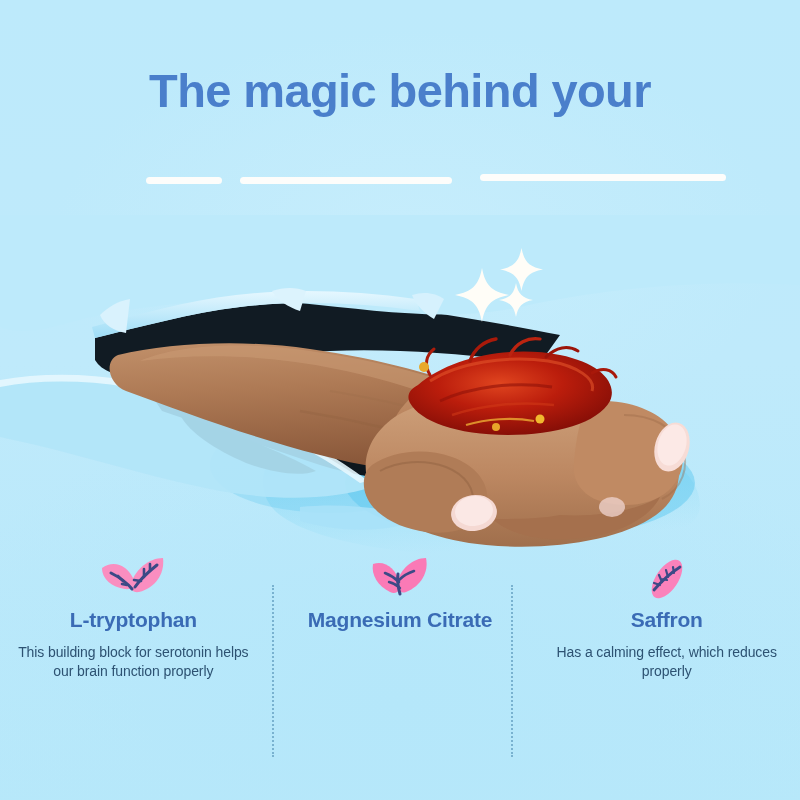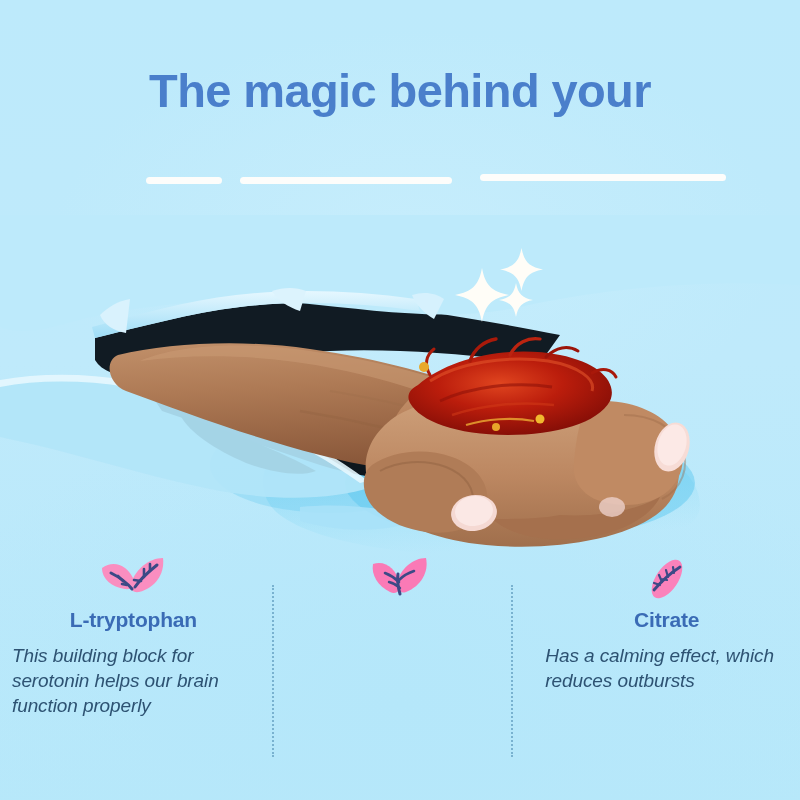--- a/index.html
+++ b/index.html
@@ -100,26 +100,25 @@
     color:#3a6bb5;
     font-size:21px;
     font-weight:bold;
     line-height:1.14;
     text-align:center;
     letter-spacing:-0.2px;
     margin-bottom:11px;
   }
   .ing-desc {
     color:#2d5272;
-    font-size:19px;
+    font-size:14px;
     font-weight:normal;
     line-height:1.33;
-    text-align:left;
+    text-align:center;
     letter-spacing:-0.1px;
-    font-style:italic;
   }
 
   
   .divider {
     position:absolute;
     top:585px;
     width:2px;
     height:172px;
     border-left:2px dotted #6fa9c9;
     opacity:0.85;
@@ -288,29 +287,30 @@
       <div class="ico">
         <svg width="62" height="50" viewBox="0 0 62 50">
           <path d="M4 10 C16 6 27 14 31 30 C32 37 27 41 21 38 C9 32 2 21 4 10 Z" fill="#fa7ab6"></path>
           <path d="M57 4 C60 18 52 32 37 38 C31 40 27 36 28 29 C31 15 44 4 57 4 Z" fill="#fa7ab6"></path>
           <path d="M31 40 C29 33 28 26 29 20" stroke="#3c4a86" stroke-width="3" fill="none" stroke-linecap="round"></path>
           <path d="M30 28 C26 24 21 21 16 19" stroke="#3c4a86" stroke-width="2.6" fill="none" stroke-linecap="round"></path>
           <path d="M30 26 C34 22 39 19 45 17" stroke="#3c4a86" stroke-width="2.6" fill="none" stroke-linecap="round"></path>
           <path d="M31 34 C28 31 24 29 20 28" stroke="#3c4a86" stroke-width="2.4" fill="none" stroke-linecap="round"></path>
         </svg>
       </div>
+      <div class="ing-title">Magnesium Citrate</div>
     </div>
 
     <div class="col">
       <div class="ico">
         <svg width="54" height="50" viewBox="0 0 54 50">
           <ellipse cx="27" cy="25" rx="11" ry="22" fill="#fa82bb" transform="rotate(34 27 25)"></ellipse>
           <path d="M14 36 C20 29 29 20 40 13" stroke="#3c4a86" stroke-width="2.8" fill="none" stroke-linecap="round"></path>
           <path d="M22 28 L19 21 M28 23 L26 16 M20 31 L14 29 M27 26 L21 25
                    M34 19 L33 13" stroke="#3c4a86" stroke-width="2.2" fill="none" stroke-linecap="round"></path>
         </svg>
       </div>
-      <div class="ing-title">Citrate</div>
-      <div class="ing-desc">Has a calming effect, which reduces outbursts</div>
+      <div class="ing-title">Saffron</div>
+      <div class="ing-desc">Has a calming effect, which reduces properly</div>
     </div>
 
   </div>
 </div>
 
 </body></html>

